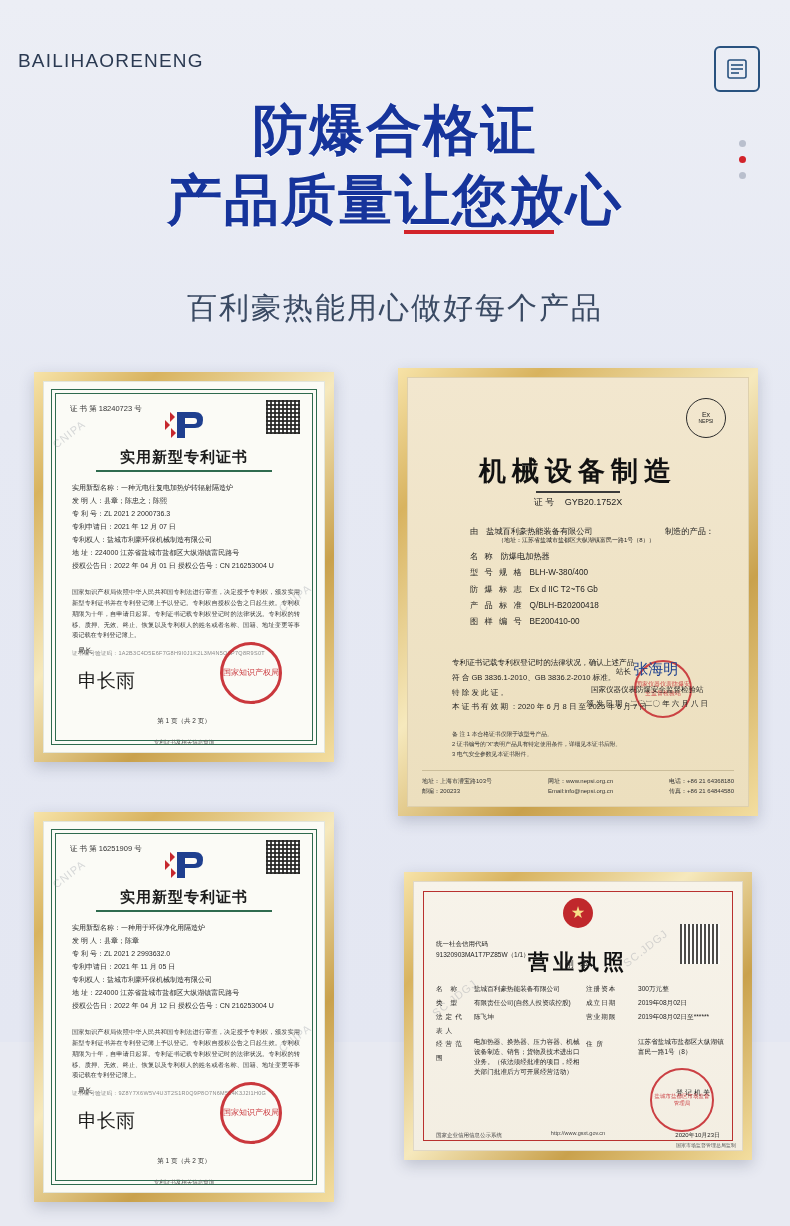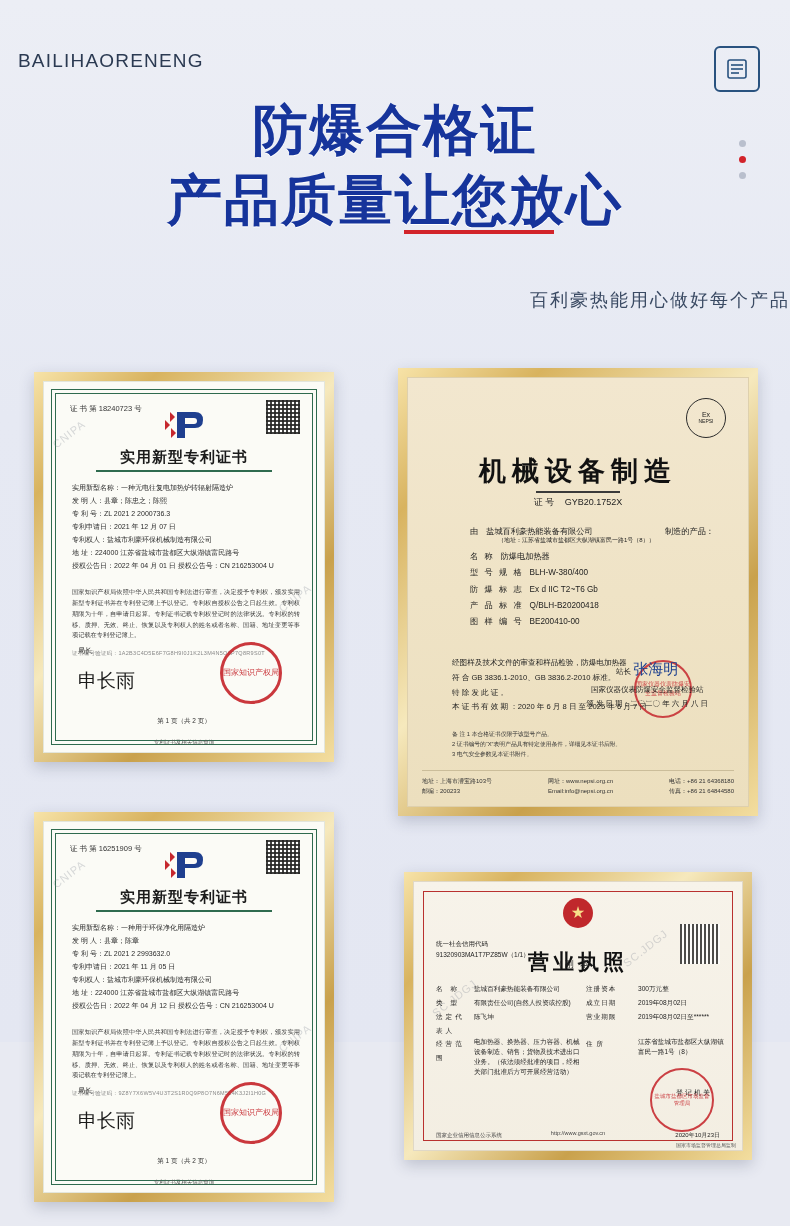--- a/index.html
+++ b/index.html
@@ -62,22 +62,22 @@
   .hero .line2 { position: relative; display: inline-block; }
   .hero .underline {
     position: absolute;
     left: 52%; bottom: 2px;
     width: 150px; height: 4px;
     background: #d2232a;
   }
   .subtitle {
     position: absolute;
     left: 0; right: 0; top: 288px;
-    text-align: right;
-    font-size: 18px;
+    text-align: center;
+    font-size: 30px;
     color: #3a4a63;
     letter-spacing: 2px;
   }
 
   
   .cert {
     position: absolute;
     padding: 9px;
     background: linear-gradient(135deg,#f7e3a8 0%, #d8b35f 18%, #f6e9bd 45%, #c9a14c 70%, #f3dea0 100%);
     box-shadow: 0 5px 14px rgba(40,50,80,0.22);
@@ -432,21 +432,21 @@
       <div class="ex-fields">
         <div><span class="lbl">由</span><span>盐城百利豪热能装备有限公司</span><span style="float:right">制造的产品：</span></div>
         <div style="font-size:6px; line-height:1.4; margin:-4px 0 4px 28px">（地址：江苏省盐城市盐都区大纵湖镇富民一路1号（8））</div>
         <div><span class="lbl">名    称</span><span>防爆电加热器</span></div>
         <div><span class="lbl">型 号 规 格</span><span>BLH-W-380/400</span></div>
         <div><span class="lbl">防 爆 标 志</span><span>Ex d IIC T2~T6 Gb</span></div>
         <div><span class="lbl">产 品 标 准</span><span>Q/BLH-B20200418</span></div>
         <div><span class="lbl">图 样 编 号</span><span>BE200410-00</span></div>
       </div>
       <div class="ex-note">
-        <div>经图样及技术文件的审查和样品检验，防爆电加热器</div>
+        <div>专利证书记载专利权登记时的法律状况，确认上述产品</div>
         <div>符  合        GB 3836.1-2010、GB 3836.2-2010              标准。</div>
         <div>特 除 发 此 证 。</div>
         <div>本 证 书 有 效 期 ：2020 年 6 月 8 日 至 2025 年 6 月 7 日</div>
       </div>
       <div class="ex-remark">
         <div>备  注 1 本合格证书仅限于该型号产品。</div>
         <div>       2 证书编号的“X”表明产品具有特定使用条件，详细见本证书后附。</div>
         <div>       3 电气安全参数见本证书附件。</div>
       </div>
       <div class="ex-seal">

